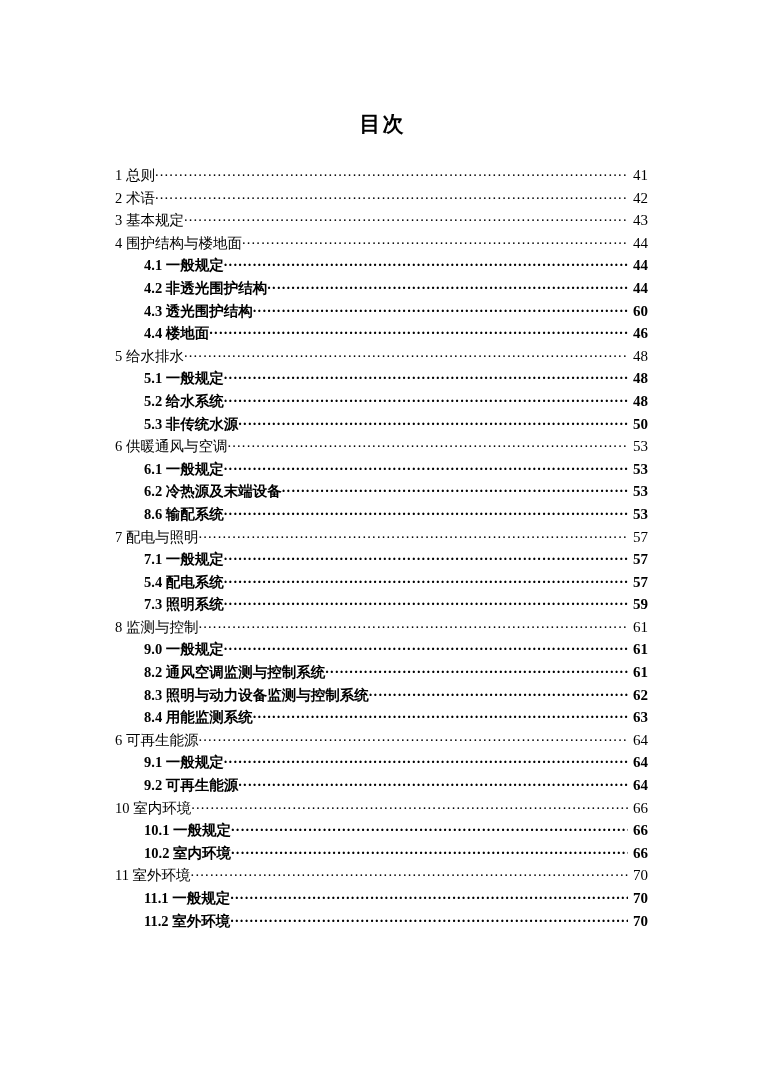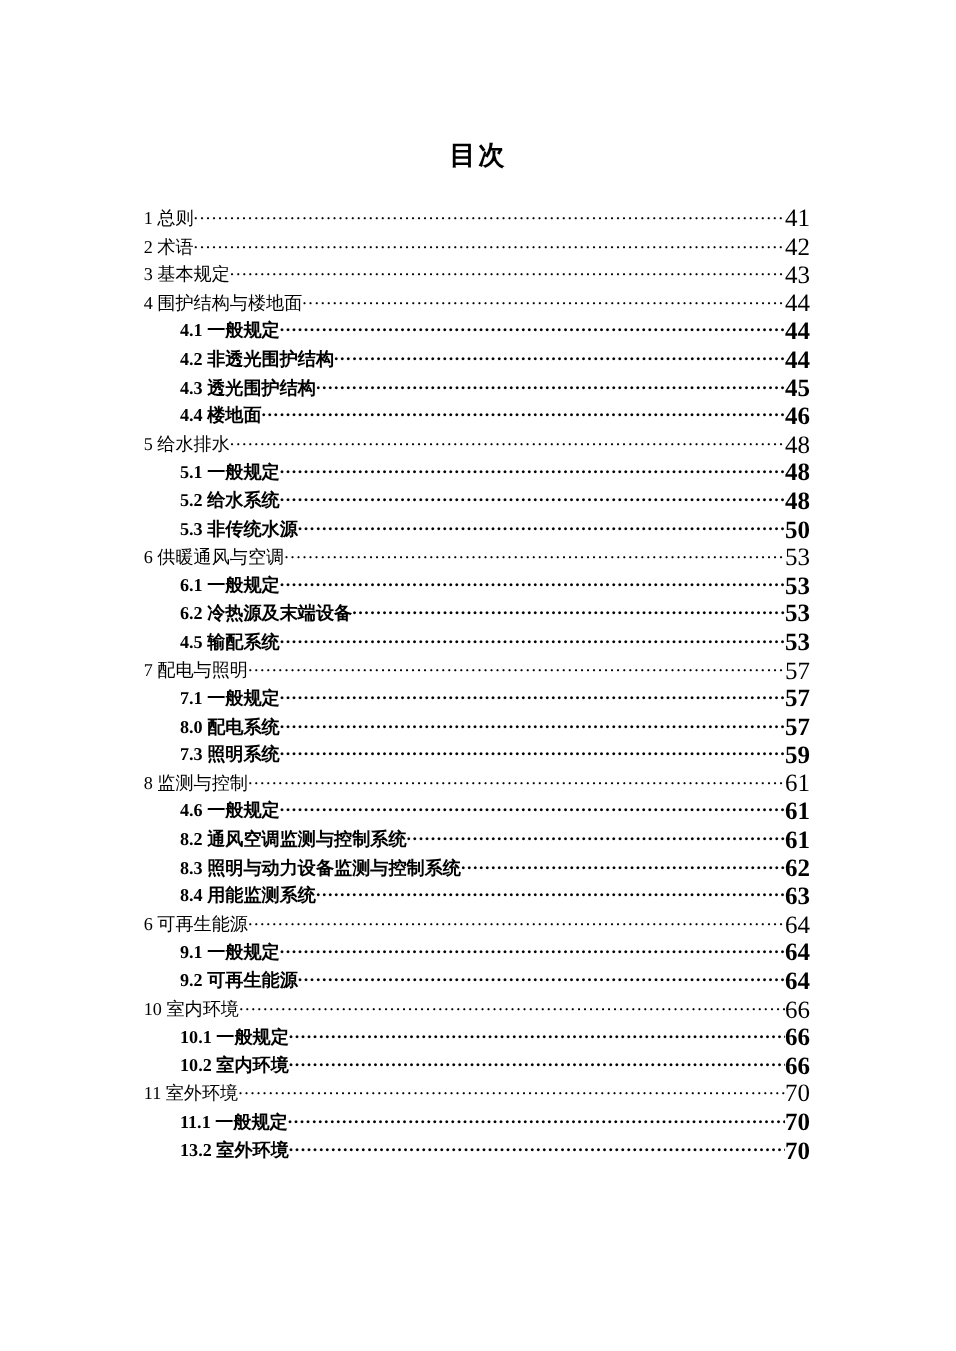--- a/index.html
+++ b/index.html
@@ -66,21 +66,21 @@
     font-size: 14.5px;
     line-height: 1em;
     color: #000;
     white-space: nowrap;
     overflow: hidden;
   }
   .page-num {
     flex: 0 0 auto;
     text-align: right;
     min-width: 20px;
-    font-size: 20px;
+    font-size: 15px;
   }
 </style>
 </head>
 <body>
 
 <div class="page">
   <h1 class="doc-title">目次</h1>
   <ul class="toc" id="toc-list">
       <li class="toc-entry level-1">
         <span class="entry-label">1 总则</span>
@@ -108,21 +108,21 @@
         <span class="page-num">44</span>
       </li>
       <li class="toc-entry level-2">
         <span class="entry-label">4.2 非透光围护结构</span>
         <span class="leader"></span>
         <span class="page-num">44</span>
       </li>
       <li class="toc-entry level-2">
         <span class="entry-label">4.3 透光围护结构</span>
         <span class="leader"></span>
-        <span class="page-num">45</span>
+        <span class="page-num">60</span>
       </li>
       <li class="toc-entry level-2">
         <span class="entry-label">4.4 楼地面</span>
         <span class="leader"></span>
         <span class="page-num">46</span>
       </li>
       <li class="toc-entry level-1">
         <span class="entry-label">5 给水排水</span>
         <span class="leader"></span>
         <span class="page-num">48</span>
@@ -151,51 +151,51 @@
         <span class="entry-label">6.1 一般规定</span>
         <span class="leader"></span>
         <span class="page-num">53</span>
       </li>
       <li class="toc-entry level-2">
         <span class="entry-label">6.2 冷热源及末端设备</span>
         <span class="leader"></span>
         <span class="page-num">53</span>
       </li>
       <li class="toc-entry level-2">
-        <span class="entry-label">4.5 输配系统</span>
+        <span class="entry-label">8.6 输配系统</span>
         <span class="leader"></span>
         <span class="page-num">53</span>
       </li>
       <li class="toc-entry level-1">
         <span class="entry-label">7 配电与照明</span>
         <span class="leader"></span>
         <span class="page-num">57</span>
       </li>
       <li class="toc-entry level-2">
         <span class="entry-label">7.1  一般规定</span>
         <span class="leader"></span>
         <span class="page-num">57</span>
       </li>
       <li class="toc-entry level-2">
-        <span class="entry-label">8.0 配电系统</span>
+        <span class="entry-label">5.4 配电系统</span>
         <span class="leader"></span>
         <span class="page-num">57</span>
       </li>
       <li class="toc-entry level-2">
         <span class="entry-label">7.3  照明系统</span>
         <span class="leader"></span>
         <span class="page-num">59</span>
       </li>
       <li class="toc-entry level-1">
         <span class="entry-label">8 监测与控制</span>
         <span class="leader"></span>
         <span class="page-num">61</span>
       </li>
       <li class="toc-entry level-2">
-        <span class="entry-label">4.6 一般规定</span>
+        <span class="entry-label">9.0 一般规定</span>
         <span class="leader"></span>
         <span class="page-num">61</span>
       </li>
       <li class="toc-entry level-2">
         <span class="entry-label">8.2 通风空调监测与控制系统</span>
         <span class="leader"></span>
         <span class="page-num">61</span>
       </li>
       <li class="toc-entry level-2">
         <span class="entry-label">8.3 照明与动力设备监测与控制系统</span>
@@ -241,18 +241,18 @@
         <span class="entry-label">11  室外环境</span>
         <span class="leader"></span>
         <span class="page-num">70</span>
       </li>
       <li class="toc-entry level-2">
         <span class="entry-label">11.1  一般规定</span>
         <span class="leader"></span>
         <span class="page-num">70</span>
       </li>
       <li class="toc-entry level-2">
-        <span class="entry-label">13.2 室外环境</span>
+        <span class="entry-label">11.2 室外环境</span>
         <span class="leader"></span>
         <span class="page-num">70</span>
       </li>
     </ul>
 </div>
 
 </body></html>

